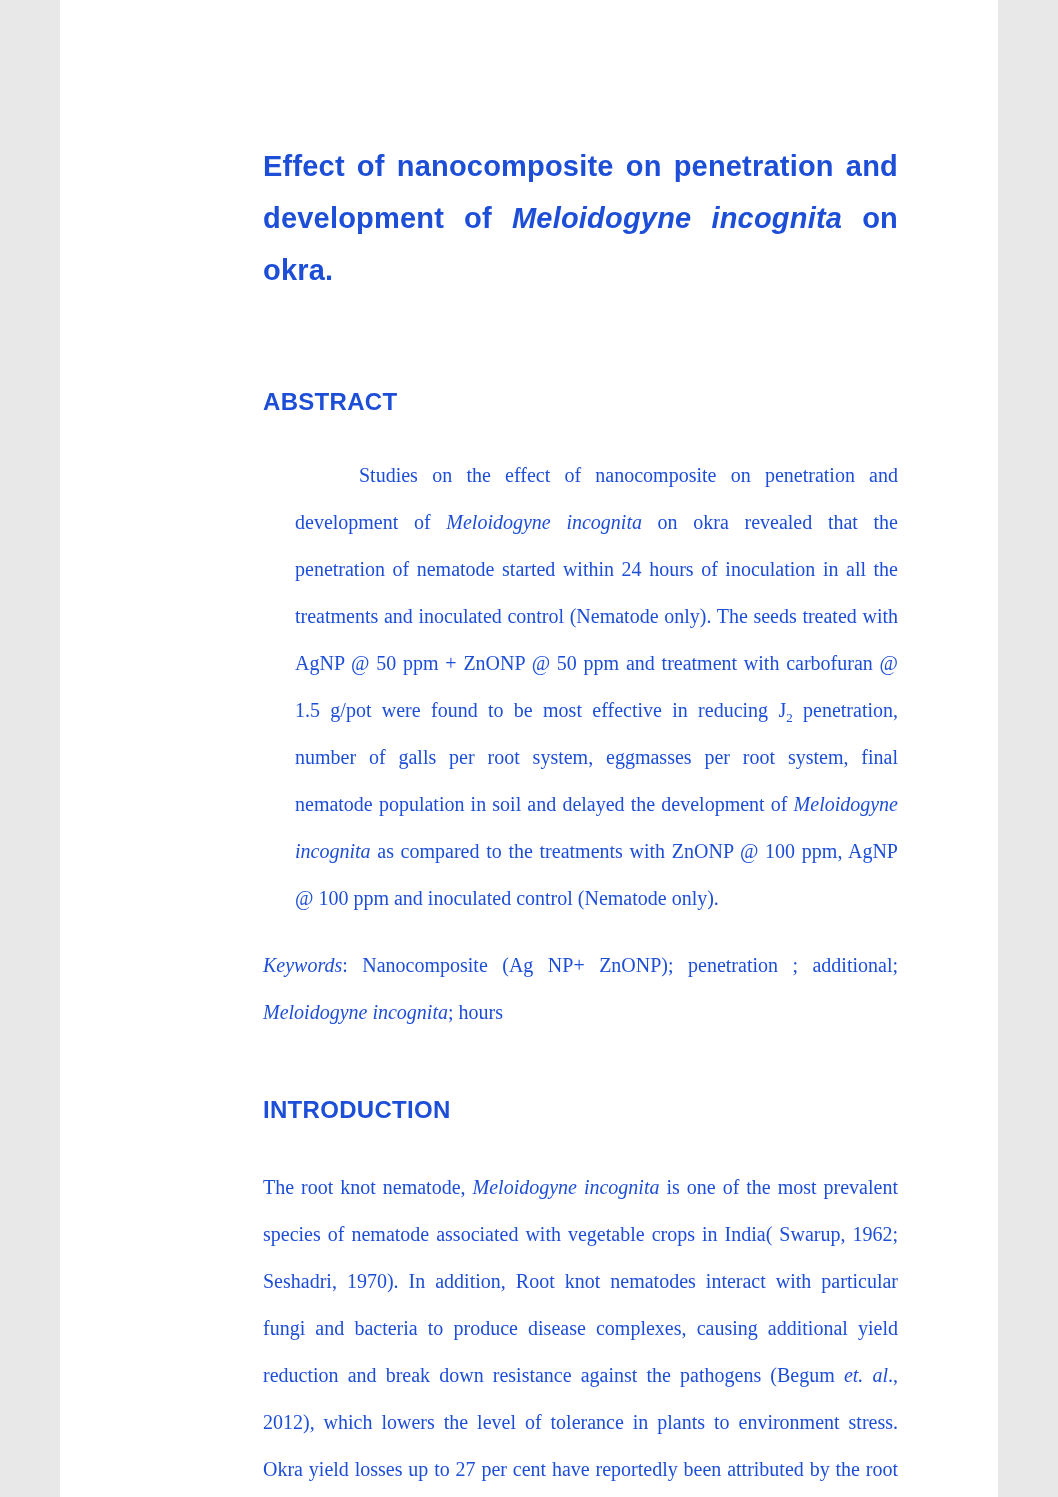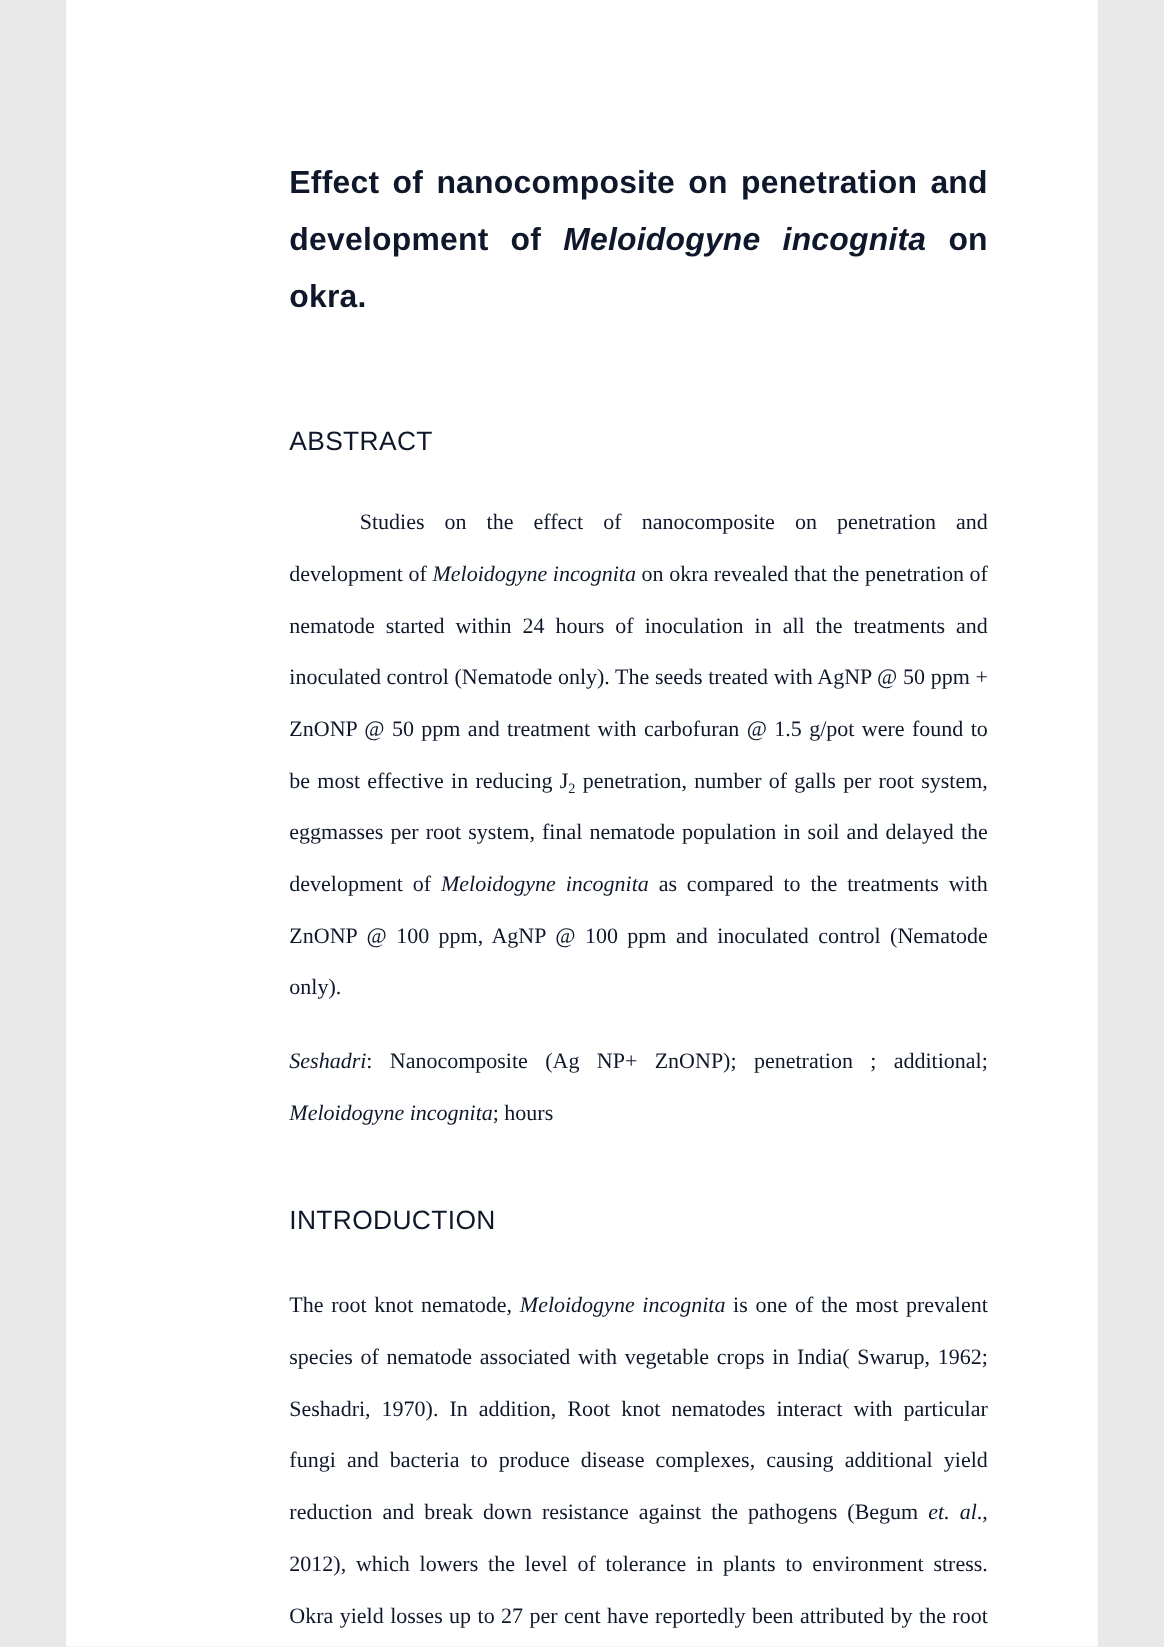--- a/index.html
+++ b/index.html
@@ -5,47 +5,48 @@
   * { margin: 0; padding: 0; box-sizing: border-box; }
   html, body { background: #e8e8e8; }
   .page {
     position: relative;
     width: 938px;
     height: 1497px;
     margin: 0 auto;
     background: #ffffff;
     padding: 140px 100px 60px 203px;
     font-family: "Liberation Serif", serif;
-    color: #0f172a;
+    color: #1d4ed8;
     overflow: hidden;
   }
   .paper-title {
     font-family: "Liberation Sans", sans-serif;
     font-size: 29px;
     font-weight: bold;
     line-height: 52px;
     text-align: justify;
     letter-spacing: 0.2px;
   }
   .section-heading {
     font-family: "Liberation Sans", sans-serif;
     font-size: 24px;
-    font-weight: normal;
+    font-weight: bold;
     letter-spacing: 0.3px;
   }
   .abstract-heading { margin-top: 92px; }
   .intro-heading { margin-top: 60px; }
   .body-par {
     font-size: 20px;
     line-height: 47px;
     text-align: justify;
   }
   .abstract-par {
     margin-top: 36px;
     text-indent: 64px;
+    margin-left: 32px;
   }
   .keywords-par {
     margin-top: 20px;
     text-indent: 0;
   }
   .intro-par {
     margin-top: 40px;
     text-indent: 0;
   }
   .italic { font-style: italic; }
@@ -64,21 +65,21 @@
     <span>Effect of nanocomposite on penetration and development of </span><span class="italic">Meloidogyne incognita</span><span> on okra.</span>
   </h1>
 
   <h2 class="section-heading abstract-heading">ABSTRACT</h2>
 
   <p class="body-par abstract-par">
     <span>Studies on the effect of nanocomposite on penetration and development of </span><span class="italic">Meloidogyne incognita</span><span> on okra revealed that the penetration of nematode started within 24 hours of inoculation in all the treatments and inoculated control (Nematode only). The seeds treated with AgNP @ 50 ppm + ZnONP @ 50 ppm and treatment with carbofuran @ 1.5 g/pot were found to be most effective in reducing J</span><span class="sub">2</span><span> penetration, number of galls per root system, eggmasses per root system, final nematode population in soil and delayed the development of </span><span class="italic">Meloidogyne incognita</span><span> as compared to the treatments with ZnONP @ 100 ppm, AgNP @ 100 ppm and inoculated control (Nematode only).</span>
   </p>
 
   <p class="body-par keywords-par">
-    <span class="italic">Seshadri</span><span>: Nanocomposite  (Ag NP+ ZnONP); penetration ; additional; </span><span class="italic">Meloidogyne incognita</span><span>; hours</span>
+    <span class="italic">Keywords</span><span>: Nanocomposite  (Ag NP+ ZnONP); penetration ; additional; </span><span class="italic">Meloidogyne incognita</span><span>; hours</span>
   </p>
 
   <h2 class="section-heading intro-heading">INTRODUCTION</h2>
 
   <p class="body-par intro-par">
     <span>The root knot nematode, </span><span class="italic">Meloidogyne incognita</span><span> is one of the most prevalent species of nematode associated with vegetable crops in India( Swarup, 1962; Seshadri, 1970). In addition, Root knot nematodes interact with particular fungi and bacteria to produce disease complexes, causing additional yield reduction and break down resistance against the pathogens (Begum </span><span class="italic">et. al</span><span>., 2012), which lowers the level of tolerance in plants to environment stress. Okra yield losses up to 27 per cent have reportedly been attributed by the root knot nematode (Sikora and Fernandez, 2005).Many people avoid growing</span>
   </p>
 
 </div>
 

